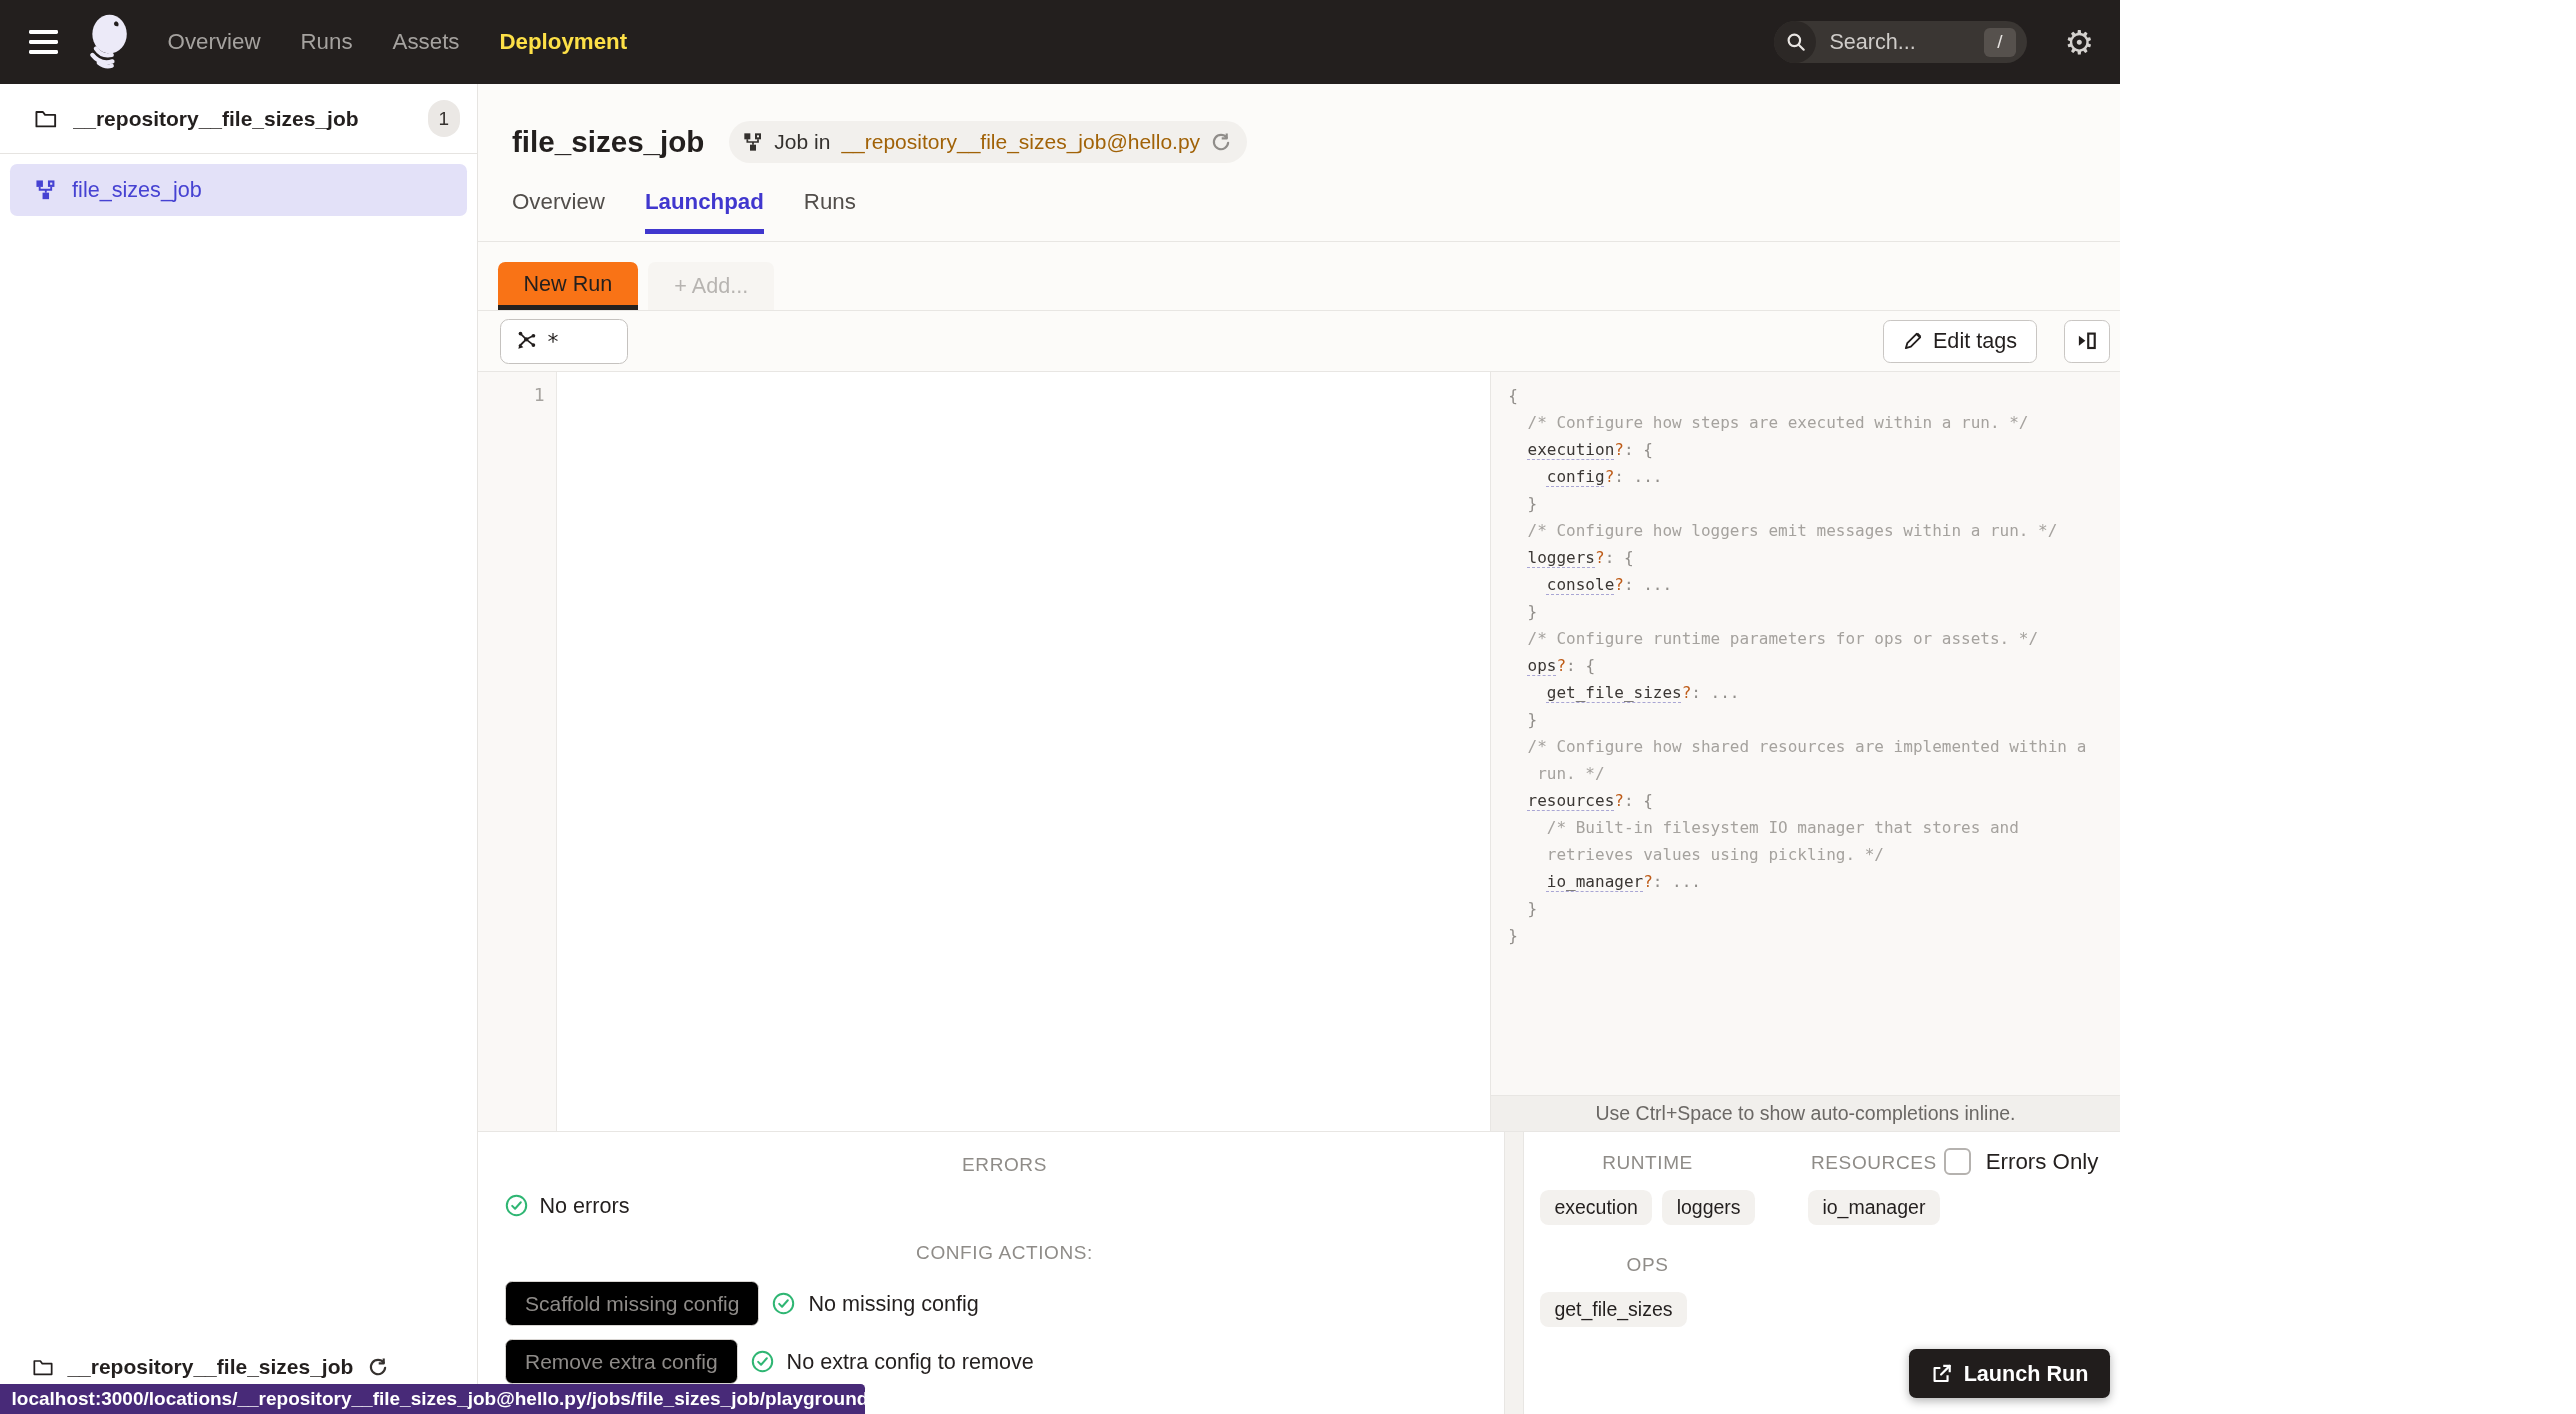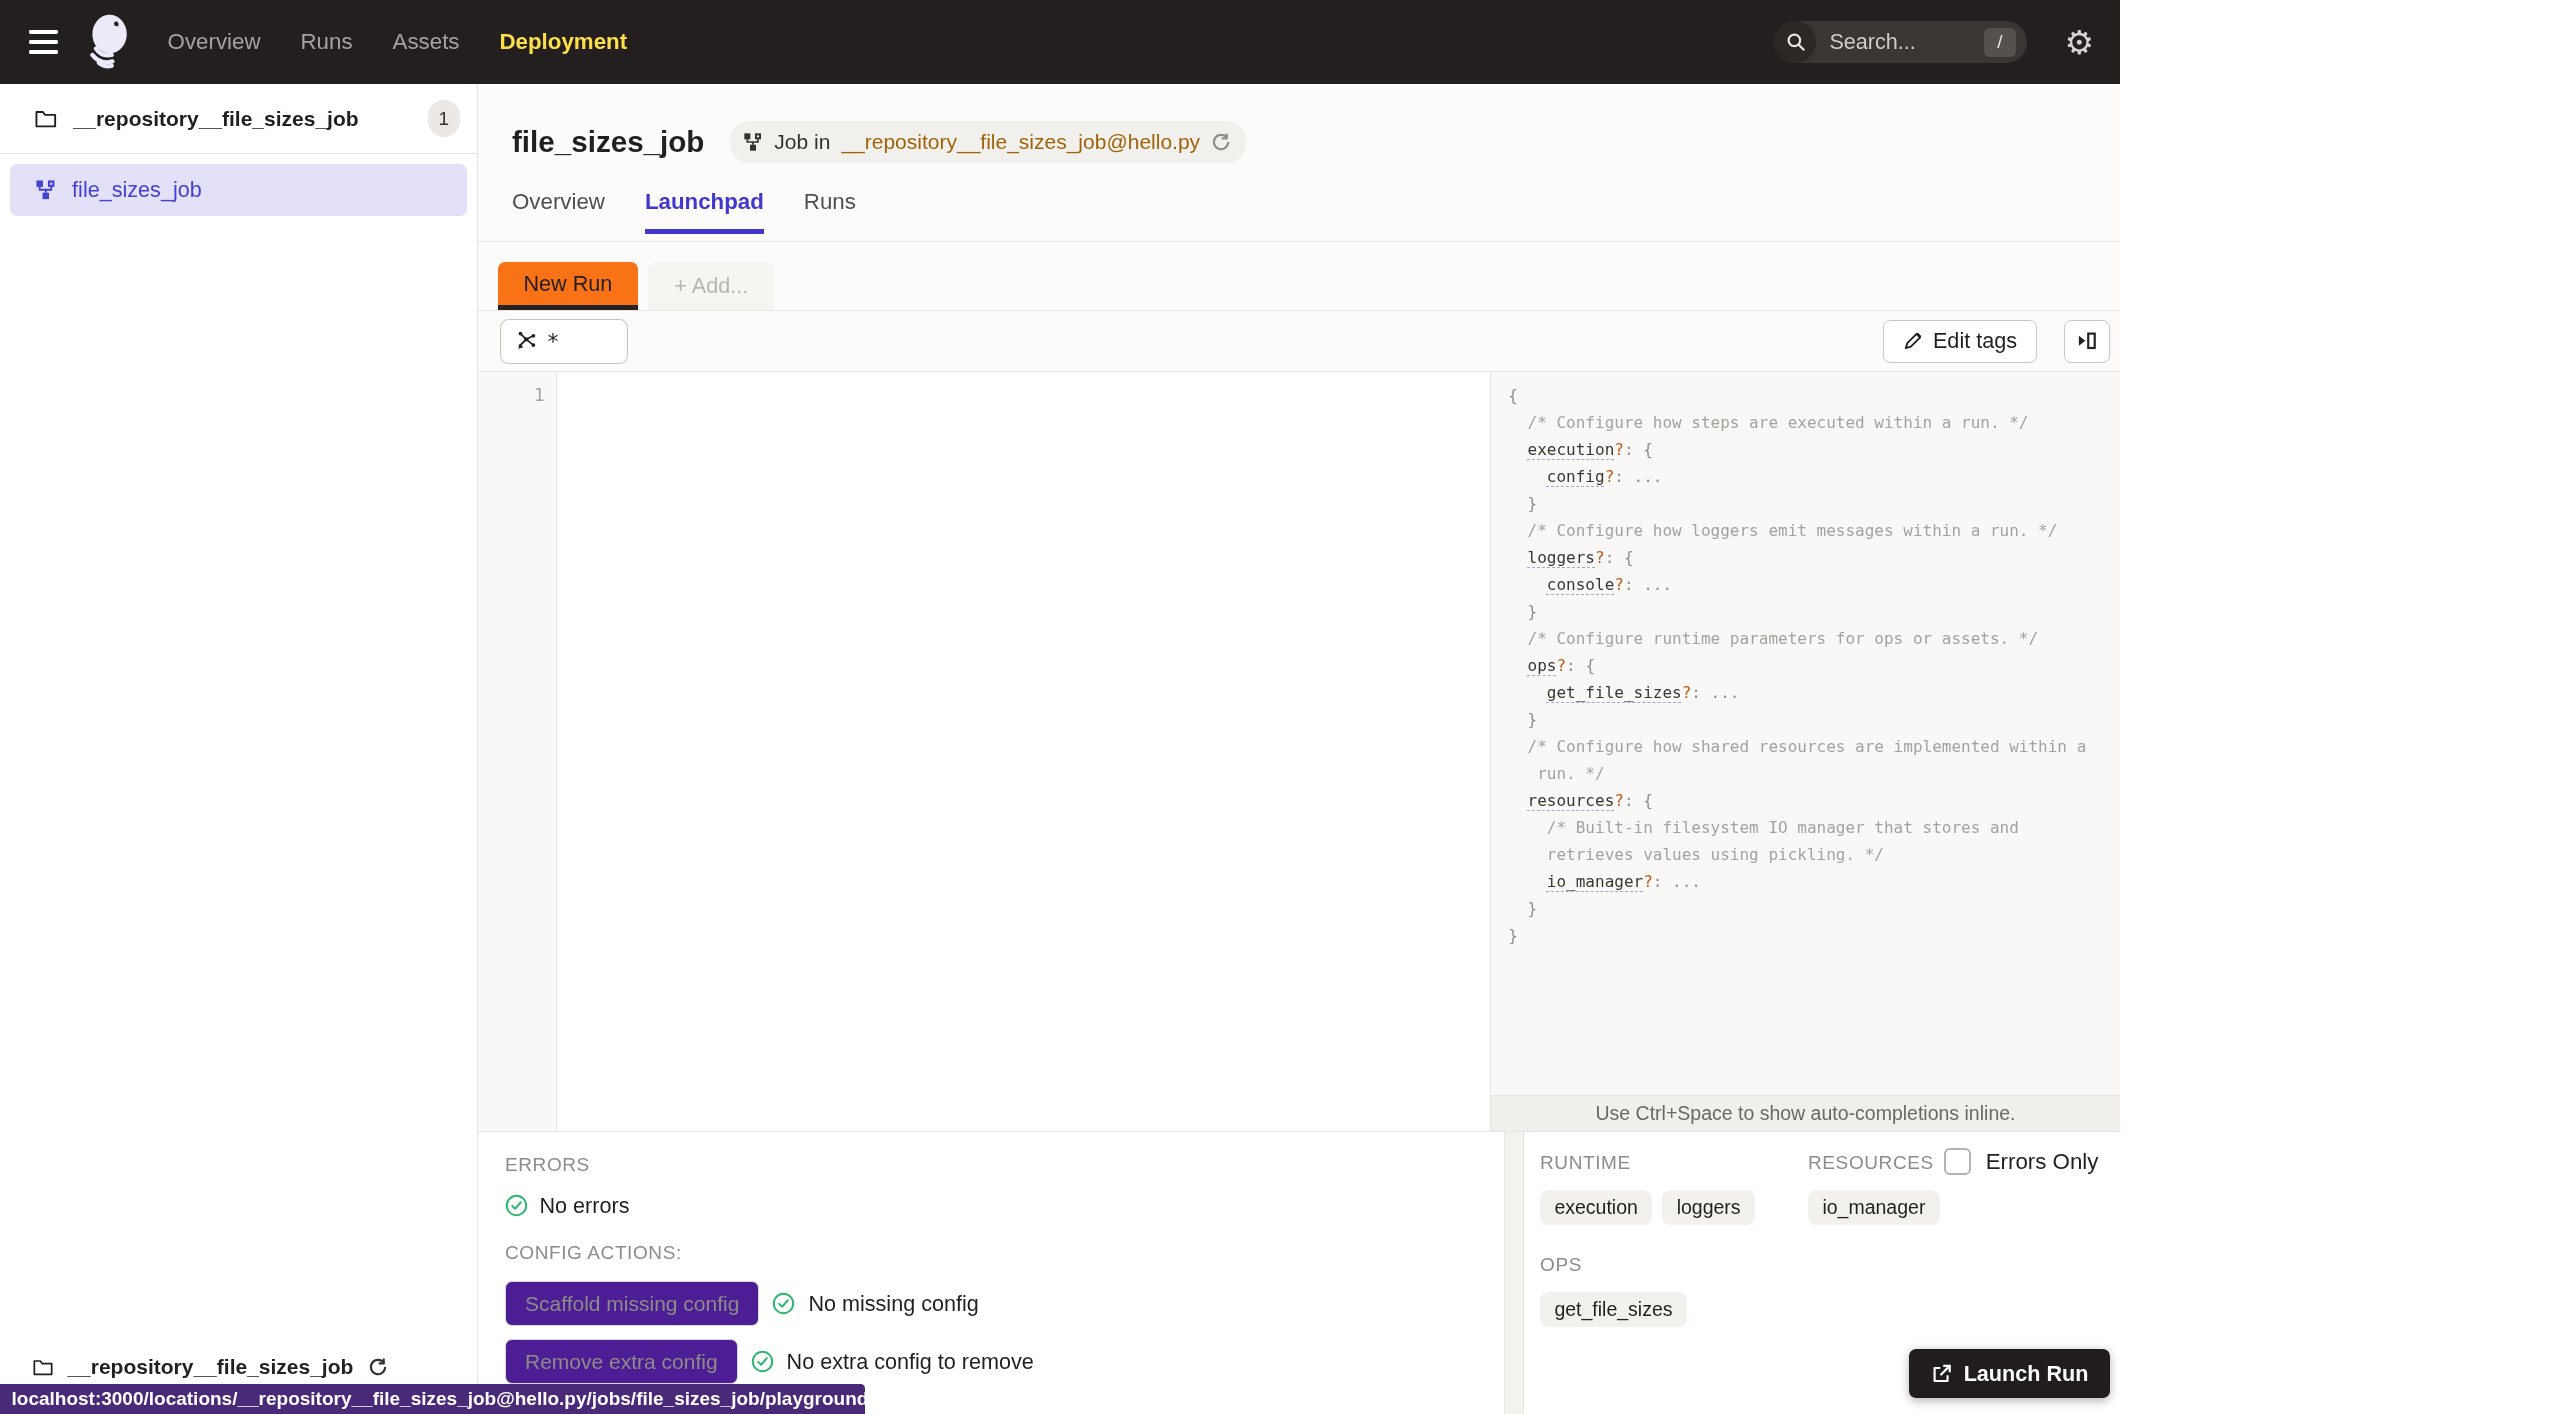--- a/index.html
+++ b/index.html
@@ -143,26 +143,26 @@
   }
   .schema-footer {
     height: 36px; flex: none; background: #F1EFEC; border-top: 0.7px solid #E8E6E3;
     display: flex; align-items: center; justify-content: center;
     font-size: 19.5px; color: #6B6865;
   }
 
   
   .bottom { height: 283px; flex: none; background: #ffffff; border-top: 0.7px solid #E8E6E3; display: flex; position: relative; }
   .bottom-left { width: 1026px; flex: none; padding: 21.6px 0 0 27px; }
-  .sec-label { font-size: 19px; color: #8F8C88; letter-spacing: 0.6px; margin-bottom: 17.3px; }
+  .sec-label { font-size: 19px; color: #8F8C88; letter-spacing: 0.6px; margin-bottom: 17.3px; text-align: center; }
   .status-row { display: flex; align-items: center; gap: 11.5px; margin-bottom: 23px; }
   .status-text { font-size: 21.6px; color: #231F1E; }
   .action-row { display: flex; align-items: center; gap: 13px; margin-bottom: 13px; }
   .action-btn {
-    height: 45px; padding: 0 19px; background: #4c1d95; border: 1.4px solid #D8D5D2; border-radius: 7.2px;
+    height: 45px; padding: 0 19px; background: #000000; border: 1.4px solid #D8D5D2; border-radius: 7.2px;
     font-family: "Liberation Sans", sans-serif; font-size: 21px; color: #8E8B88; cursor: default;
   }
   .bottom-divider { width: 20px; flex: none; background: #F4F2EF; border-left: 0.7px solid #E8E6E3; border-right: 0.7px solid #E8E6E3; }
   .bottom-right { flex: 1; position: relative; padding: 20px 0 0 16px; display: flex; gap: 53px; align-items: flex-start; }
   .pill-group { }
   .pill-row { display: flex; gap: 10px; margin-top: 16px; }
   .pill {
     height: 35px; background: #F3F1EE; border-radius: 8.6px; padding: 0 14.4px;
     display: inline-flex; align-items: center; font-size: 19.5px; color: #231F1E; white-space: nowrap;
   }

